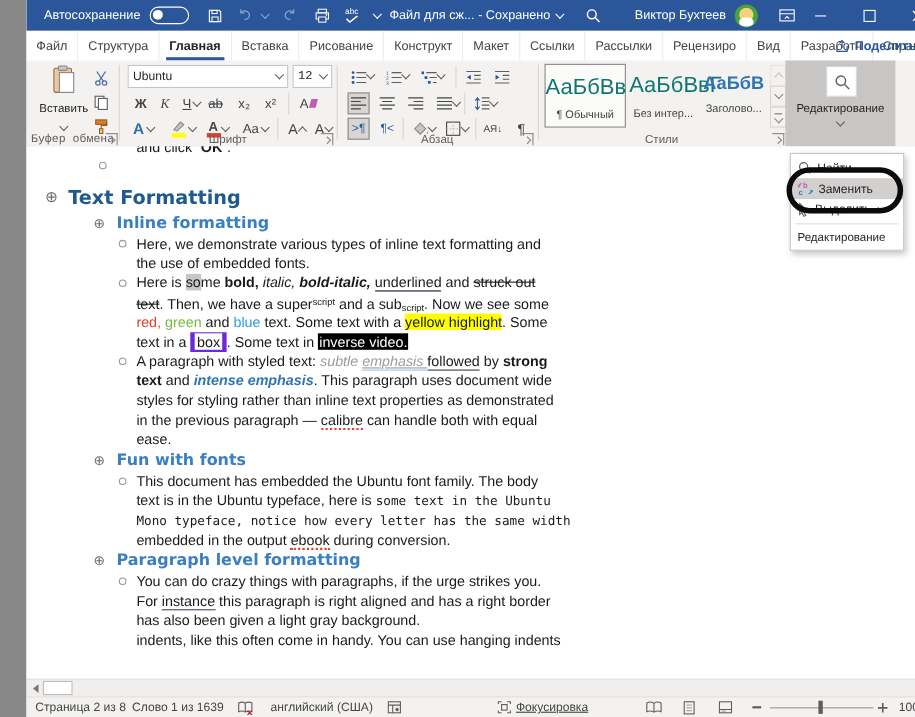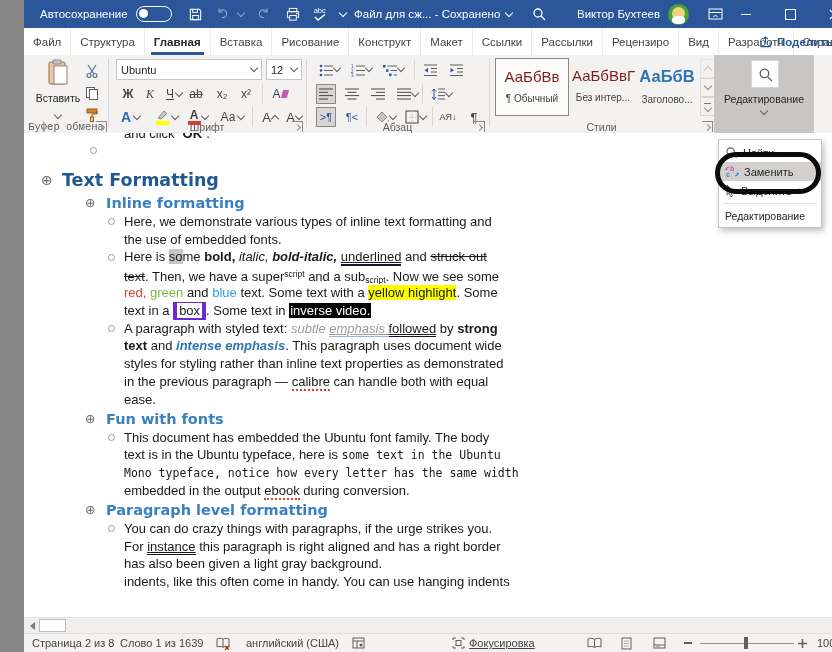--- a/index.html
+++ b/index.html
@@ -26,21 +26,21 @@
   #ribbon{position:absolute;left:0;top:55px;width:832px;height:78px;background:#f3f2f1;border-bottom:1px solid #d1cfce;}
   .gsep{position:absolute;top:4px;width:1px;height:68px;background:#d8d6d4;}
   .glabel{position:absolute;top:66px;font-size:10.5px;color:#605e5c;text-align:center;white-space:nowrap;}
   .launcher{position:absolute;width:10px;height:10px;border-left:1px solid #8a8886;border-bottom:1px solid #8a8886;transform:rotate(180deg);}
   .launcher::after{content:"";position:absolute;left:2px;top:2px;width:4px;height:4px;border-left:1px solid #8a8886;border-bottom:1px solid #8a8886;transform:rotate(45deg);}
   .rb{position:absolute;width:20px;height:20px;display:flex;align-items:center;justify-content:center;font-size:12px;color:#444;}
   .rb.on{background:#d8d6d4;border:1px solid #8a8886;box-sizing:border-box;}
   .combo{position:absolute;height:21px;background:#fff;border:1px solid #c8c6c4;box-sizing:border-box;display:flex;align-items:center;font-size:11px;color:#262626;padding:0 4px;justify-content:space-between;}
   .stycard{position:absolute;top:3px;height:58px;text-align:center;box-sizing:border-box;padding-top:9px;}
   .stycard.sel{border:1px solid #8a8886;background:#fbfbfa;}
-  .stycard .prev{font-size:15px;color:#7f1d1d;white-space:nowrap;}
+  .stycard .prev{font-size:20px;color:#0f766e;white-space:nowrap;}
   .stycard .nm{font-size:10px;color:#444;margin-top:8px;white-space:nowrap;}
   .stybtn{position:absolute;left:676px;width:15px;height:19px;background:#f3f2f1;border:1px solid #d8d6d4;box-sizing:border-box;display:flex;align-items:center;justify-content:center;color:#8a8886;}
   #editblock{position:absolute;left:690px;top:0;width:100px;height:78px;background:#c8c6c4;}
   
   #editmenu{position:absolute;left:694px;top:139px;width:102px;background:#fff;border:1px solid #c8c6c4;box-shadow:2px 3px 6px rgba(0,0,0,.25);z-index:50;padding:3px 0 2px 0;}
   .mitem{height:19px;display:flex;align-items:center;gap:5px;padding:0 6px;font-size:11px;color:#262626;white-space:nowrap;}
   .mitem.hl{background:#d2d0ce;}
   .msep{height:1px;background:#e1dfdd;margin:3px 4px;}
   .mfoot{font-size:10.5px;color:#262626;padding:3px 6px 3px 6px;}
   #oval{position:absolute;left:691px;top:152px;width:106px;height:42px;border:5px solid #0b0b0b;border-radius:22px;z-index:60;box-sizing:border-box;}
@@ -50,21 +50,21 @@
   .line{position:relative;white-space:pre;height:17.8px;line-height:17.8px;font-size:13px;color:#1a1a1a;overflow:hidden;}
   .line.cut,.line.p,.line.pc{padding-left:100px;}
   .line.eb{height:16px;}
   .line.p::before{content:"";position:absolute;left:84px;top:5.5px;width:5px;height:5px;border:1.5px solid #9a9a9a;border-radius:50%;background:#fff;}
   .line.eb::before{content:"";position:absolute;left:66px;top:4px;width:5px;height:5px;border:1.5px solid #9a9a9a;border-radius:50%;background:#fff;}
   .line.h1{height:26px;line-height:26px;margin-top:8px;font-size:17.5px;font-weight:bold;color:#1f5a8e;padding-left:38px;font-family:"DejaVu Sans",sans-serif;}
   .line.h2{height:20px;line-height:20px;font-size:14.5px;font-weight:bold;color:#3a7fc1;padding-left:82px;font-family:"DejaVu Sans",sans-serif;}
   .line.h1::before{content:"⊕";position:absolute;left:17px;top:0;font-size:14px;font-weight:normal;color:#6d6d6d;font-family:"DejaVu Sans",sans-serif;}
   .line.h2::before{content:"⊕";position:absolute;left:61px;top:0;font-size:12.5px;font-weight:normal;color:#6d6d6d;font-family:"DejaVu Sans",sans-serif;}
   .seg-b{font-weight:bold}.seg-i{font-style:italic}.seg-bi{font-weight:bold;font-style:italic}
-  .seg-ugu{text-decoration:underline;border-bottom:3px solid #0f172a}
+  .seg-ugu{border-bottom:1px solid #0f172a}
   .seg-st{text-decoration:line-through}
   .seg-stgu{text-decoration:line-through;border-bottom:1px solid #8fb8e4}
   .seg-sup{font-size:8.5px;vertical-align:4px}.seg-sub{font-size:8.5px;vertical-align:-2px}
   .seg-red{color:#e13d2c}.seg-green{color:#7cb944}.seg-blue{color:#2f9ede}
   .seg-hl{background:#fdff00}.seg-sel{background:#c6c6c6}
   .seg-box{border:4px solid #6d28d9;padding:0 2px}
   .seg-inv{background:#000;color:#fff;padding:0 1px}
   .seg-gi{color:#9b9b9b;font-style:italic}
   .seg-giu{color:#9b9b9b;font-style:italic;text-decoration:underline;border-bottom:1px solid #8fb8e4}
   .seg-ie{color:#2e75b5;font-weight:bold;font-style:italic}
@@ -226,21 +226,21 @@
           <rect x="5.5" y="9" width="3" height="4.5" fill="#e9c9a3" stroke="#9a5b17"></rect>
         </svg>
     </div>
     <div class="glabel" style="left:0;width:84px;font-family:Liberation Mono, monospace;">Буфер обмена</div>
     <div class="launcher" style="left:72px;top:66px;"></div>
 
     <div class="combo" style="left:92px;top:4px;width:146px;">
       <span>Ubuntu</span>
         <span class="chv" style="color:#605e5c"></span>
     </div>
-    <div class="combo" style="left:242px;top:4px;width:36px;">
+    <div class="combo" style="left:242px;top:4px;width:36px;font-family:Liberation Mono, monospace;">
       <span>12</span>
         <span class="chv" style="color:#605e5c"></span>
     </div>
     <div class="rb" style="left:94px;top:29px;font-weight:bold;">Ж</div>
     <div class="rb" style="left:116px;top:29px;font-style:italic;font-family:'Liberation Serif',serif;">К</div>
     <div class="rb" style="left:136px;top:29px;text-decoration:underline;">Ч</div>
     <span class="chv abs" style="left:152px;top:38px;color:#605e5c;"></span>
     <div class="rb" style="left:162px;top:29px;text-decoration:line-through;">ab</div>
     <div class="rb" style="left:188px;top:29px;">x₂</div>
     <div class="rb" style="left:212px;top:29px;">x²</div>

